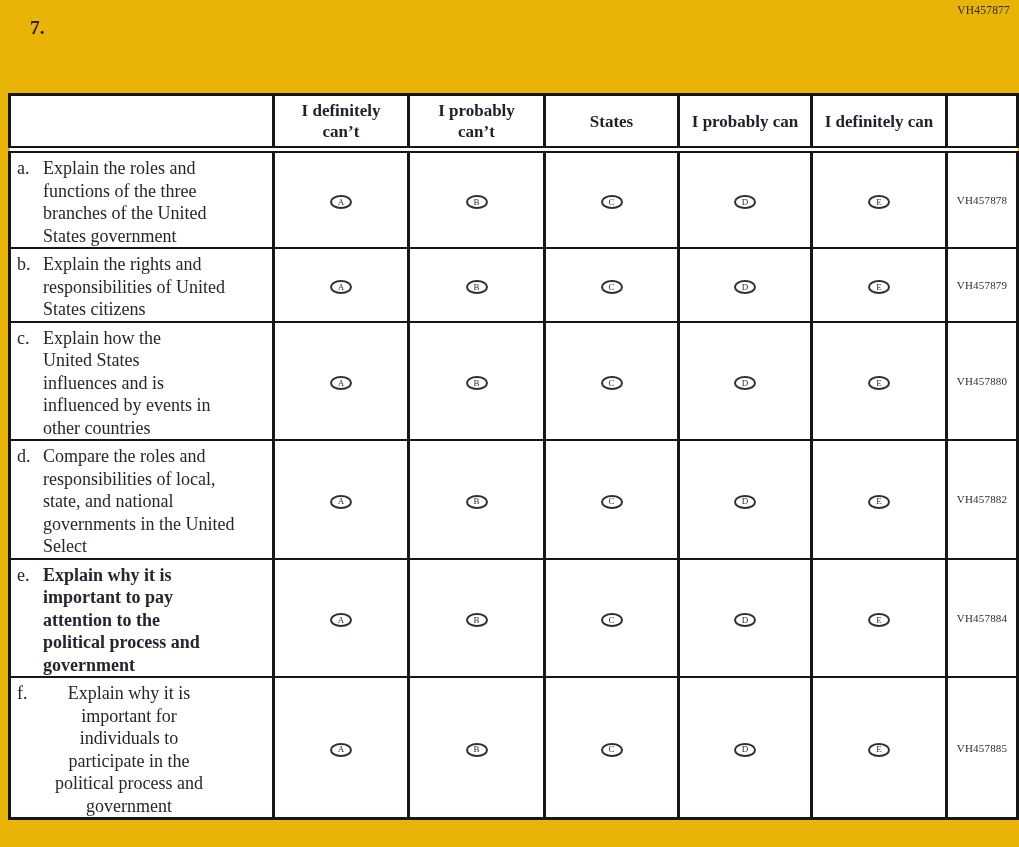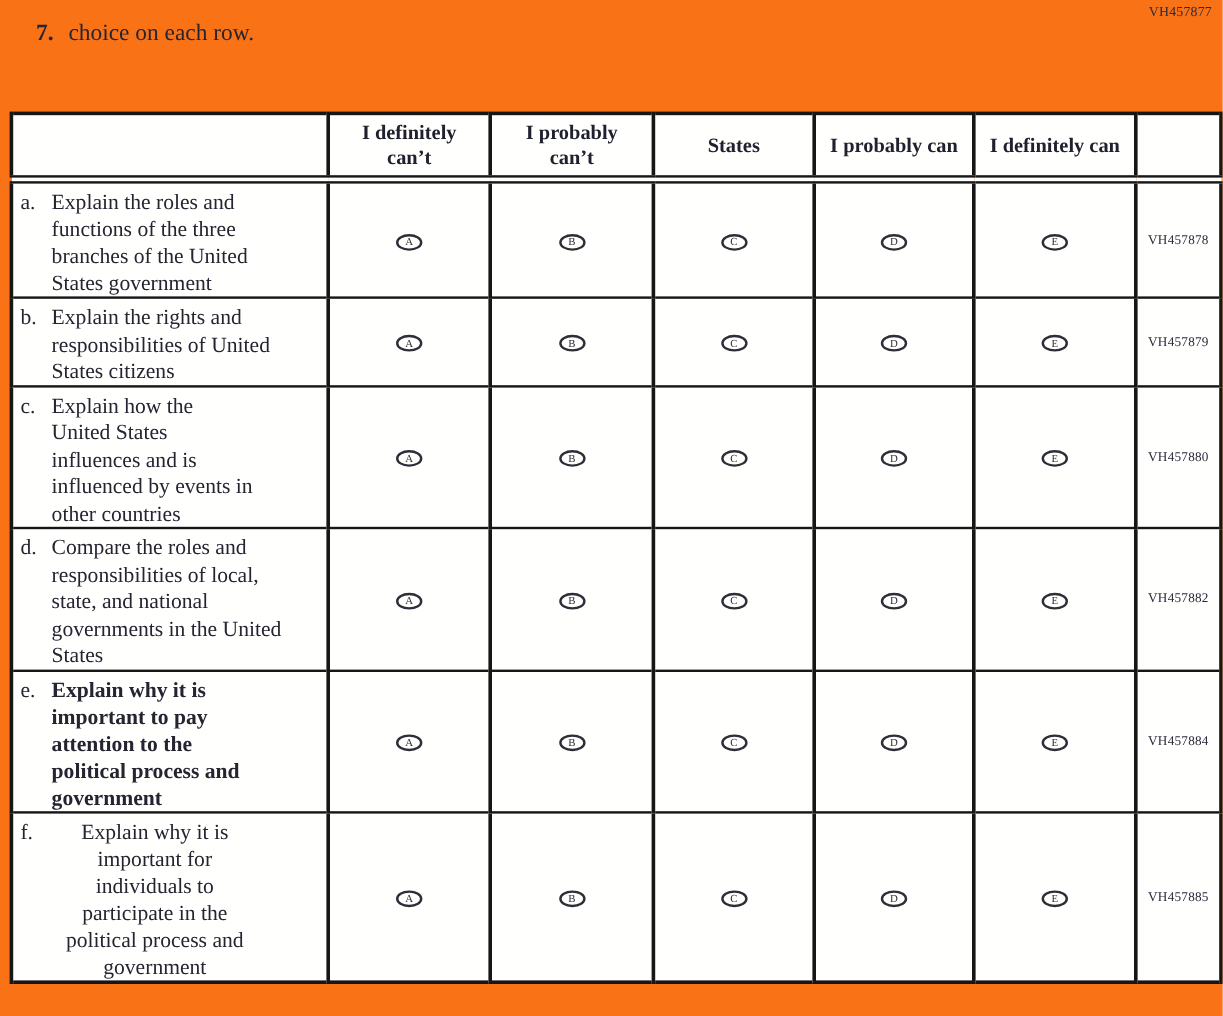--- a/index.html
+++ b/index.html
@@ -1,19 +1,19 @@
 <!DOCTYPE html>
 <html><head>
 <meta charset="utf-8">
 <style>
   html,body{margin:0;padding:0;background:#ffffff;}
   .page{
     position:relative;
     width:1019px;height:847px;
-    background:#f97316;
+    background:#eab308;
     font-family:"Liberation Serif", serif;
     color:#252532;
     overflow:hidden;
   }
   .page-code{
     position:absolute;top:4px;right:9px;
     font-size:11.5px;color:#2a2b3e;
     letter-spacing:.2px;
   }
   .question{
@@ -92,21 +92,20 @@
 </head>
 <body>
 
 <div class="page">
 
   <div class="page-code">VH457877</div>
 
   <div class="question">
     <span class="qnum">7.</span>
     <div class="qtext">
-      <div>choice on each row.</div>
     </div>
   </div>
 
   <table class="grid">
     <colgroup>
       <col style="width:264px">
         <col style="width:135px">
         <col style="width:136px">
         <col style="width:134px">
         <col style="width:133px">
@@ -194,21 +193,21 @@
             </span></td>
         <td class="opt"><span class="bubble">
               <span class="bubble-letter">E</span>
             </span></td>
         <td class="code">VH457880</td>
       </tr>
       <tr class="r-3">
         <td class="stmt">
           <div class="stmt-wrap">
               <span class="stmt-letter">d.</span>
-              <span class="stmt-text">Compare the roles and responsibilities of local, state, and national governments in the United States</span>
+              <span class="stmt-text">Compare the roles and responsibilities of local, state, and national governments in the United Select</span>
             </div>
         </td>
         <td class="opt"><span class="bubble">
               <span class="bubble-letter">A</span>
             </span></td>
         <td class="opt"><span class="bubble">
               <span class="bubble-letter">B</span>
             </span></td>
         <td class="opt"><span class="bubble">
               <span class="bubble-letter">C</span>

